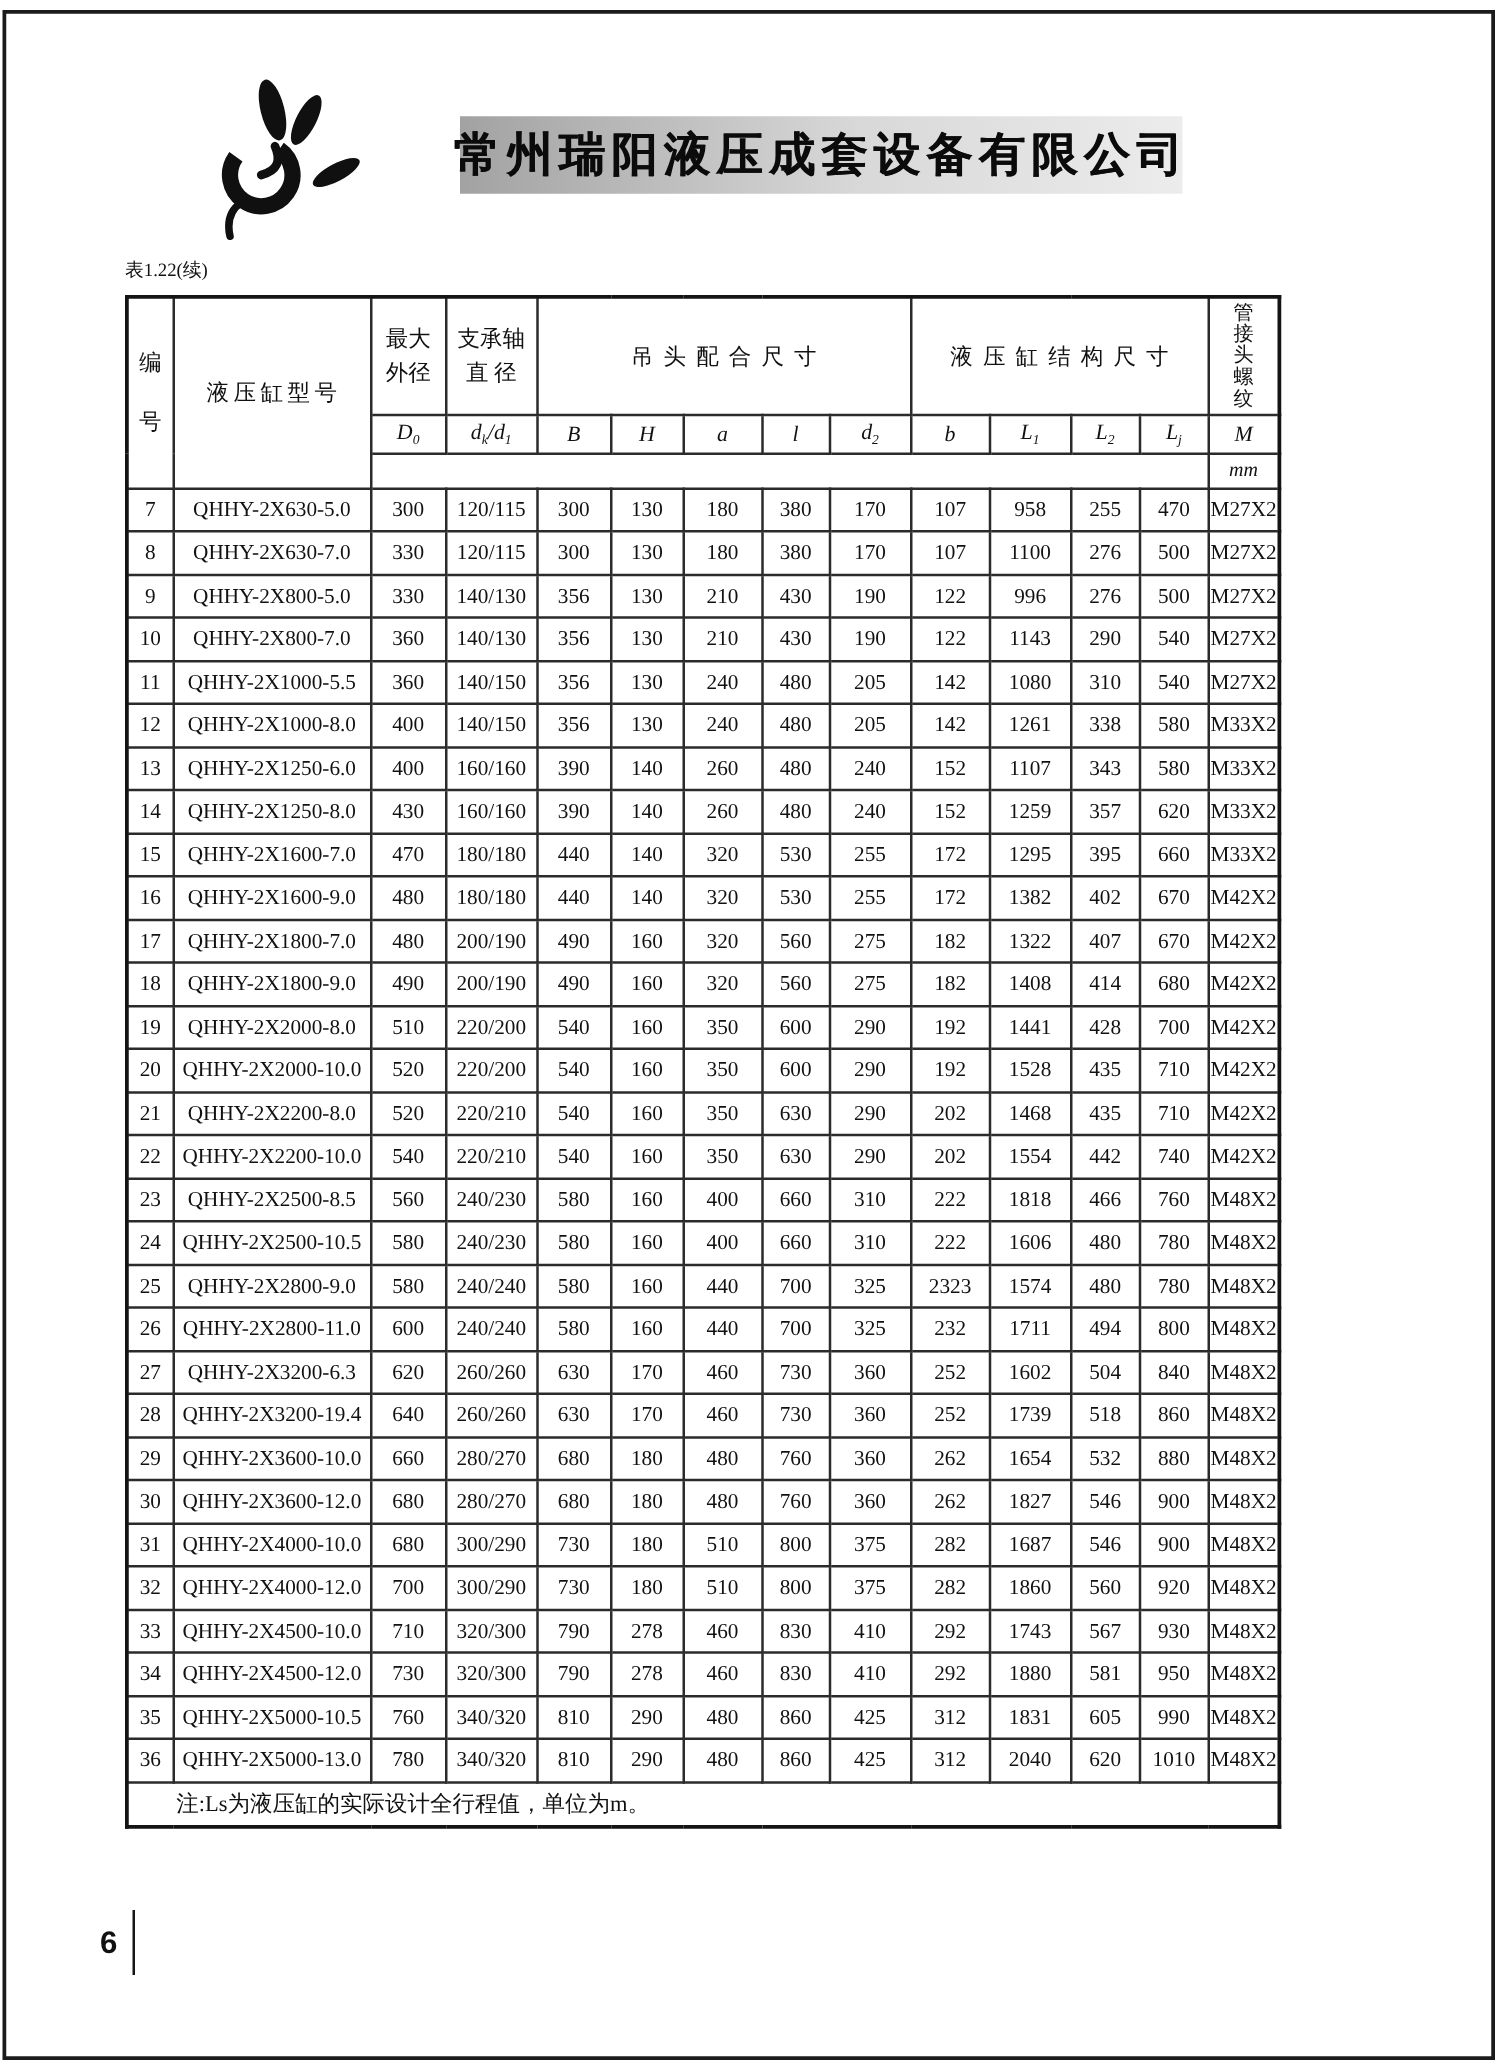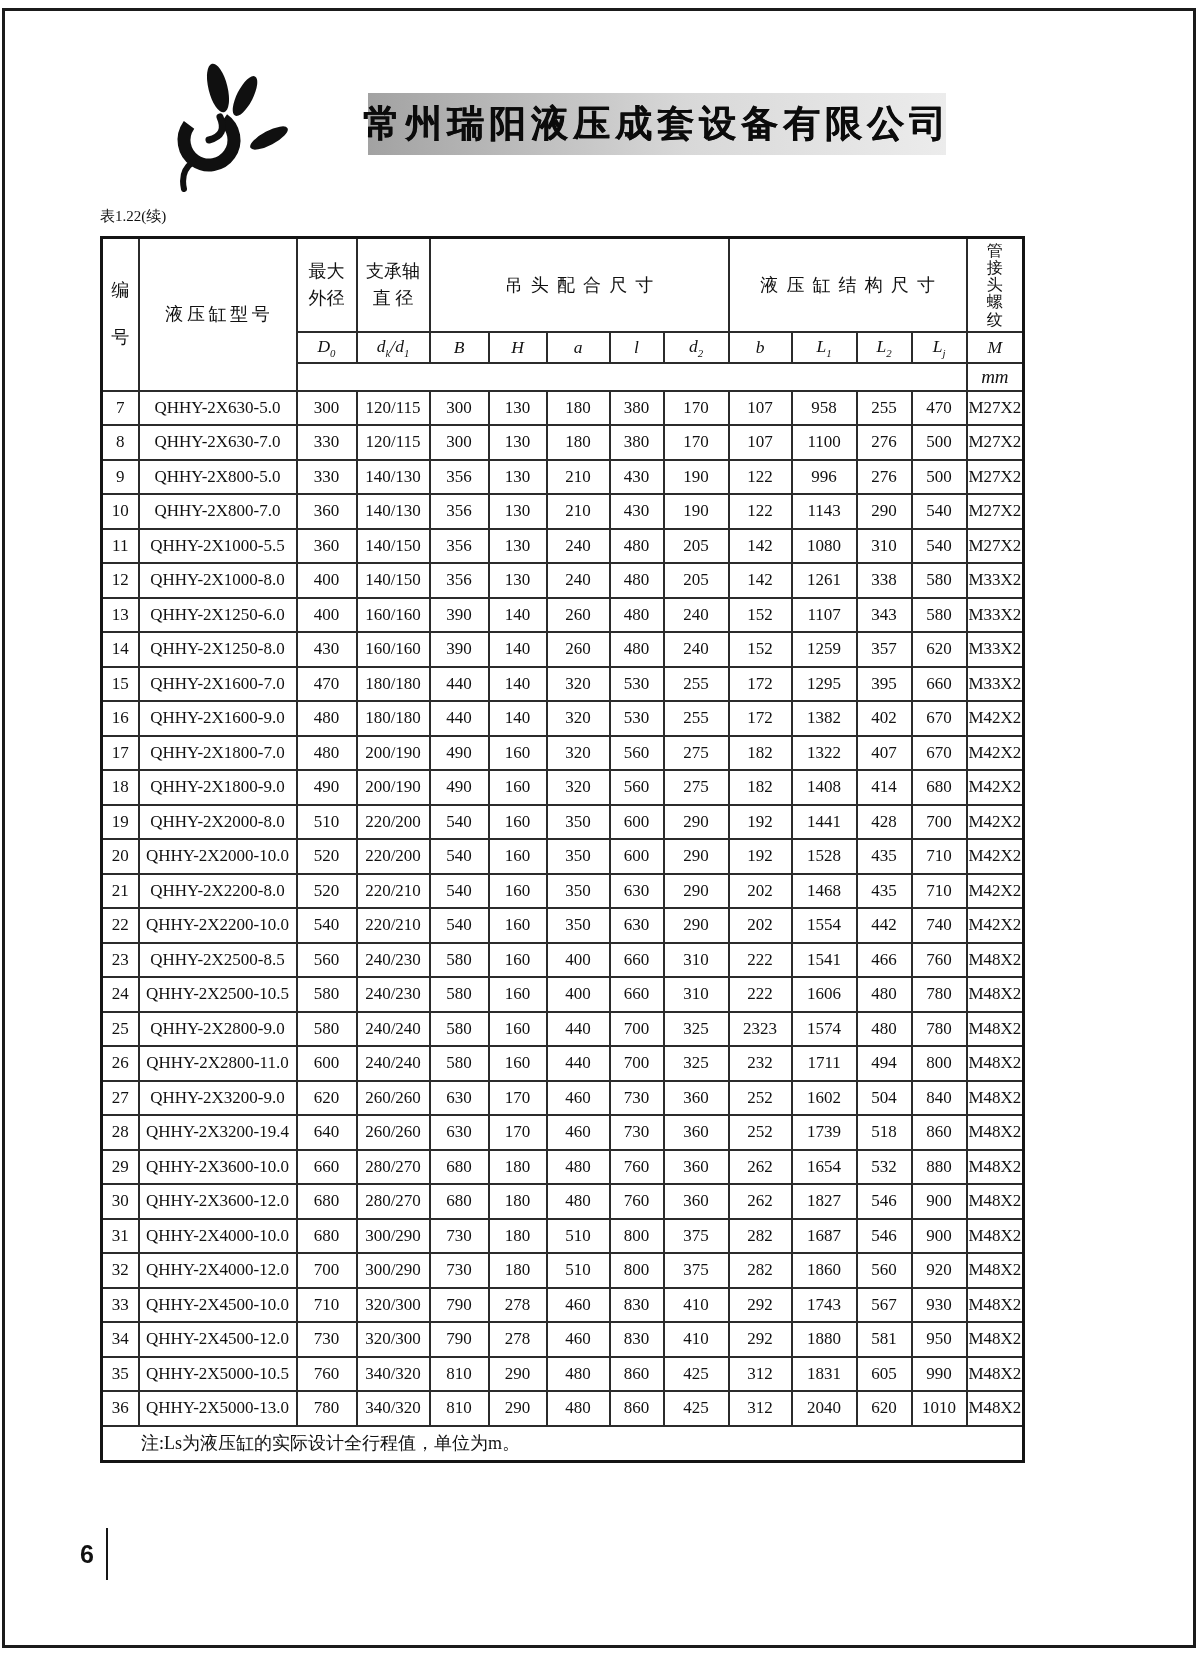--- a/index.html
+++ b/index.html
@@ -46,21 +46,21 @@
   .sp-s { letter-spacing:0.2em;  text-indent:0.2em; }
   .two-line span { display:block; line-height:1.5; }
   .v-no { line-height:2.6; font-size:18px; }
   .v-no span { display:block; }
   .v-thread {
     width:1.1em; margin:0 auto; word-break:break-all;
     line-height:1.08; font-size:16px; text-align:center;
   }
   .sym { font-style:italic; font-size:17.5px; font-family:"Liberation Serif", serif; }
   .sym sub { font-size:0.62em; font-style:italic; }
-  .units-cell { font-style:italic; font-size:19px; }
+  .units-cell { font-style:italic; font-size:16px; }
   .spec tbody td { font-size:17px; }
   .note-cell { text-align:left !important; padding-left:38px !important; font-size:18px; }
 
   
   .footer-pagenum {
     position:absolute; left:80px; top:1540px; font-size:25px; font-weight:bold;
     font-family:"Liberation Sans", sans-serif;
   }
   .footer-rule {
     position:absolute; left:106px; top:1528px; width:0; height:52px;
@@ -415,21 +415,21 @@
           <td>23</td>
           <td>QHHY-2X2500-8.5</td>
           <td>560</td>
           <td>240/230</td>
           <td>580</td>
           <td>160</td>
           <td>400</td>
           <td>660</td>
           <td>310</td>
           <td>222</td>
-          <td>1541</td>
+          <td>1818</td>
           <td>466</td>
           <td>760</td>
           <td>M48X2</td>
         </tr>
         <tr>
           <td>24</td>
           <td>QHHY-2X2500-10.5</td>
           <td>580</td>
           <td>240/230</td>
           <td>580</td>
@@ -470,21 +470,21 @@
           <td>700</td>
           <td>325</td>
           <td>232</td>
           <td>1711</td>
           <td>494</td>
           <td>800</td>
           <td>M48X2</td>
         </tr>
         <tr>
           <td>27</td>
-          <td>QHHY-2X3200-9.0</td>
+          <td>QHHY-2X3200-6.3</td>
           <td>620</td>
           <td>260/260</td>
           <td>630</td>
           <td>170</td>
           <td>460</td>
           <td>730</td>
           <td>360</td>
           <td>252</td>
           <td>1602</td>
           <td>504</td>

